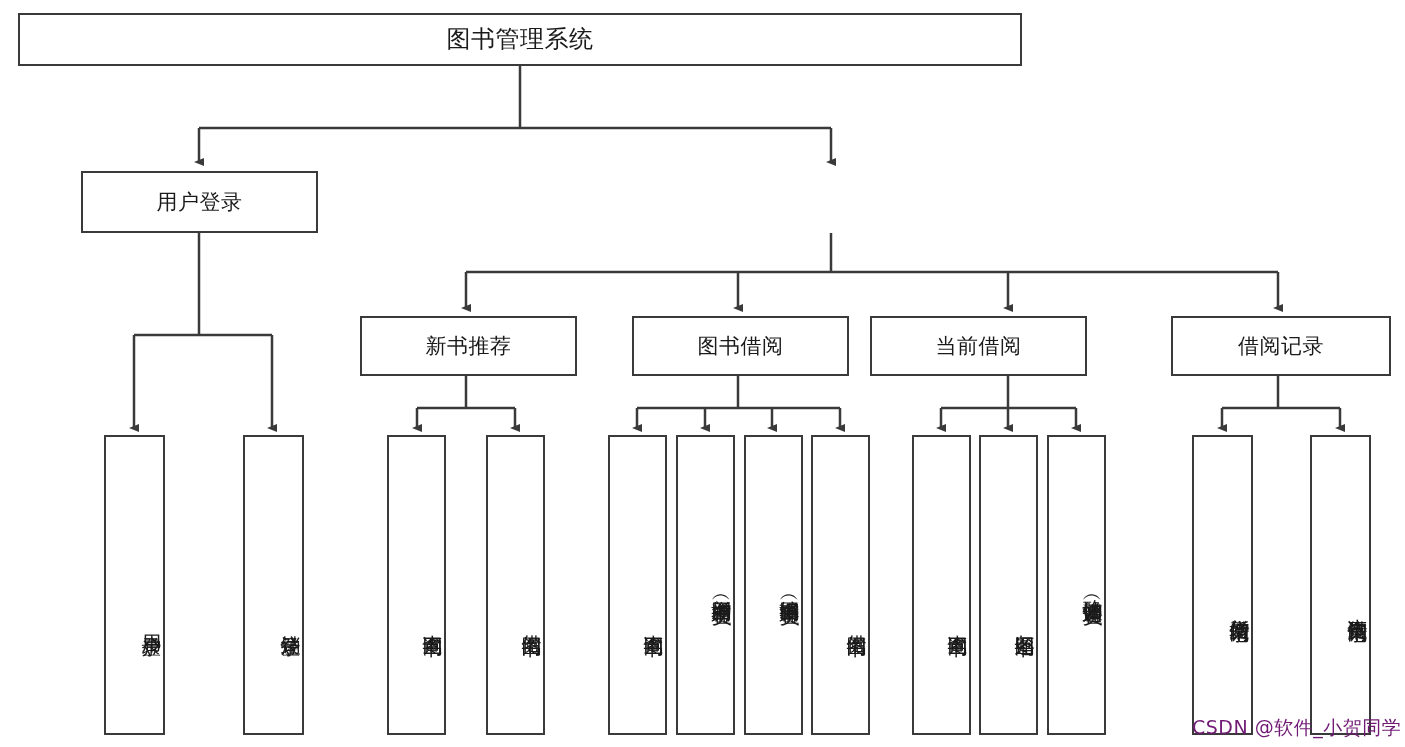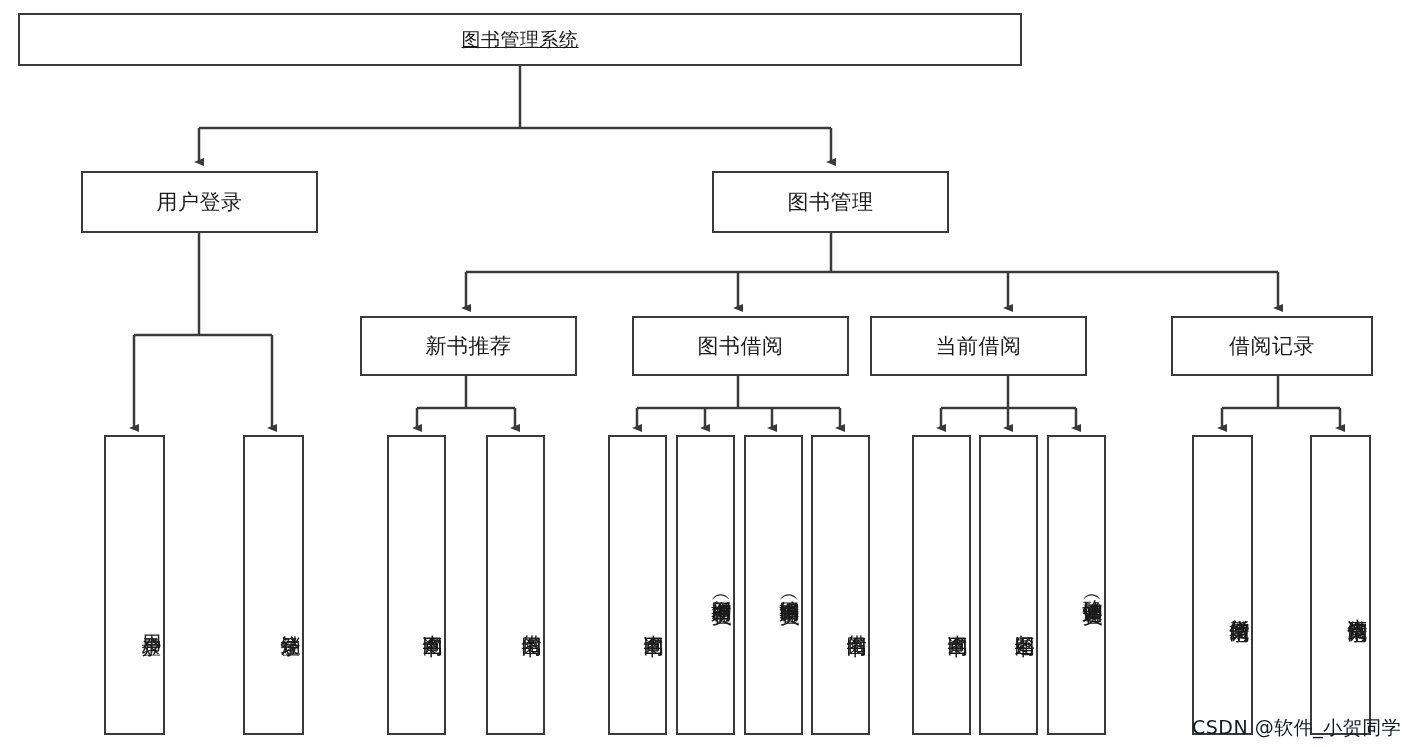--- a/index.html
+++ b/index.html
@@ -46,26 +46,25 @@
     font-size: 20px;
     letter-spacing: 1px;
     align-items: flex-start;
     justify-content: center;
     padding-top: 4px;
   }
   .node.vert > span {
     display: block;
   }
   .node.root {
-    font-size: 19px;
-    text-decoration: underline;
+    font-size: 24px;
   }
   .watermark {
     position: absolute;
-    color: #0f172a;
+    color: #701a75;
     font-size: 19px;
     letter-spacing: 0.5px;
     white-space: nowrap;
     user-select: none;
   }
 </style>
 </head>
 <body>
 
 <div id="canvas">
@@ -120,34 +119,31 @@
     </g>
   </svg>
 
   <div class="node horiz root" style="left:18px; top:13px; width:1004px; height:53px;">
     <span>图书管理系统</span>
   </div>
 
   <div class="node horiz" style="left:81px; top:171px; width:237px; height:62px;">
     <span>用户登录</span>
   </div>
-  <div class="node horiz" style="left:712px; top:171px; width:237px; height:62px;">
-    <span>图书管理</span>
-  </div>
 
   <div class="node horiz" style="left:360px; top:316px; width:217px; height:60px;justify-content:center;">
     <span>新书推荐</span>
   </div>
   <div class="node horiz" style="left:632px; top:316px; width:217px; height:60px;">
     <span>图书借阅</span>
   </div>
   <div class="node horiz" style="left:870px; top:316px; width:217px; height:60px;">
     <span>当前借阅</span>
   </div>
-  <div class="node horiz" style="left:1171px; top:316px; width:202px; height:60px;">
+  <div class="node horiz" style="left:1171px; top:316px; width:220px; height:60px;">
     <span>借阅记录</span>
   </div>
 
   <div class="node vert" style="left:104px; top:435px; width:61px; height:300px; padding-top:72px;">
     <span>用户登录</span>
   </div>
   <div class="node vert" style="left:243px; top:435px; width:61px; height:300px; padding-top:72px;">
     <span>注销登录</span>
   </div>
 

